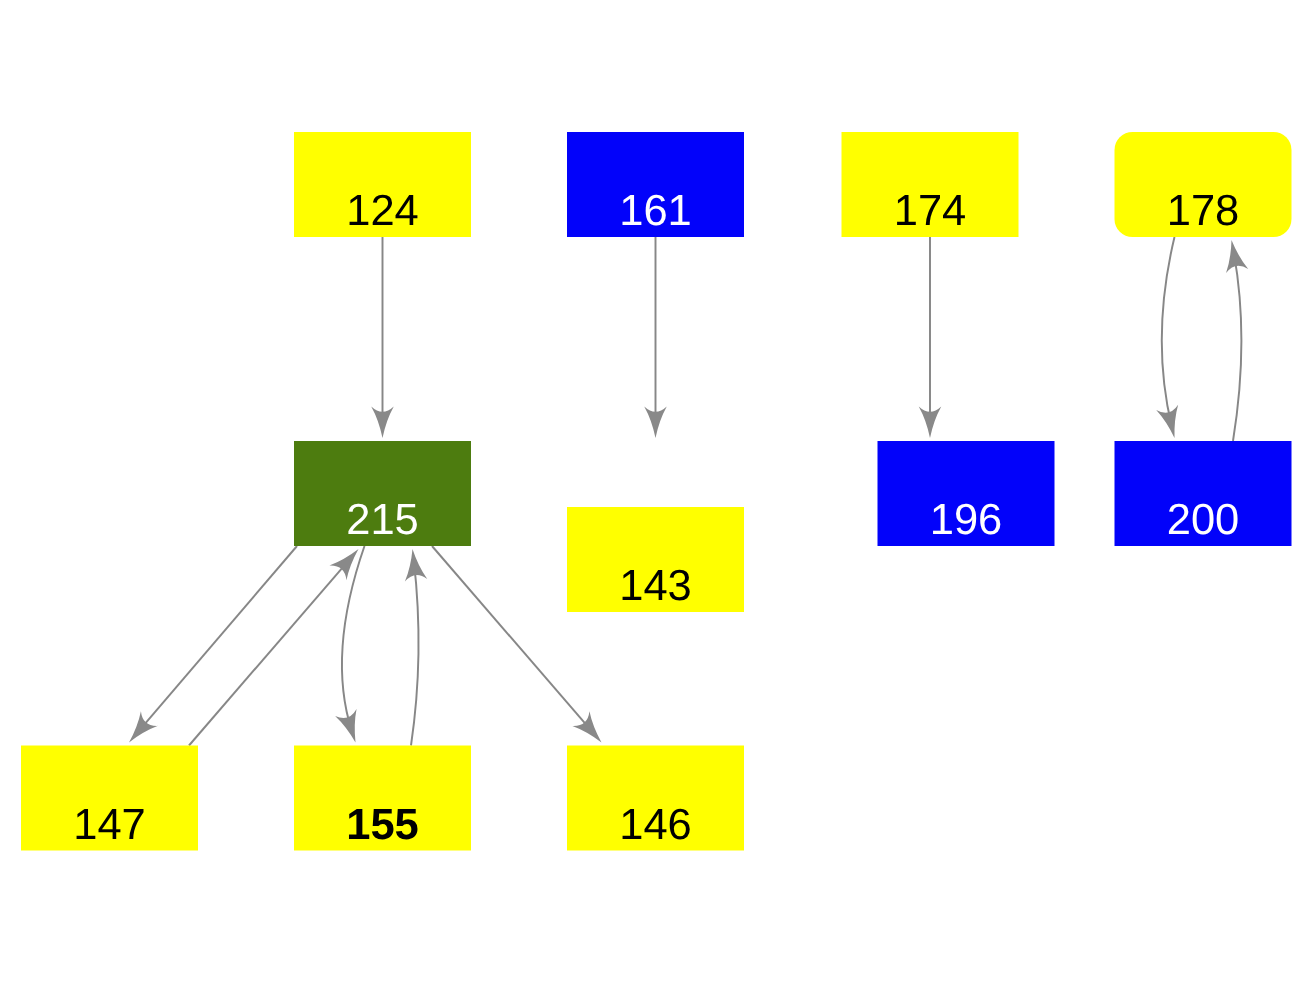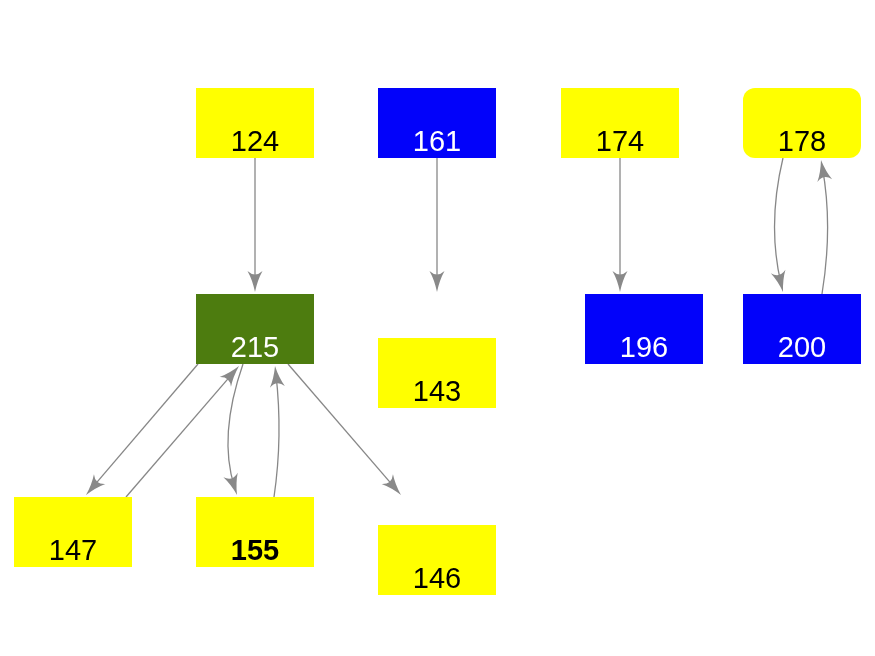--- a/index.html
+++ b/index.html
@@ -70,16 +70,16 @@
   </div>
   <div class="node" style="left: 743px; top: 294px; width: 118px; height: 70px; background: rgb(2, 2, 250); color: rgb(255, 255, 255);">
     <span>200</span>
   </div>
   <div class="node" style="left: 14px; top: 497px; width: 118px; height: 70px; background: rgb(255, 255, 0); color: rgb(0, 0, 0);">
     <span>147</span>
   </div>
   <div class="node" style="left: 196px; top: 497px; width: 118px; height: 70px; background: rgb(255, 255, 0); color: rgb(0, 0, 0); font-weight: bold;">
     <span>155</span>
   </div>
-  <div class="node" style="left: 378px; top: 497px; width: 118px; height: 70px; background: rgb(255, 255, 0); color: rgb(0, 0, 0); margin-top: 28px;">
+  <div class="node" style="left: 378px; top: 497px; width: 118px; height: 70px; background: rgb(255, 255, 0); color: rgb(0, 0, 0);">
     <span>146</span>
   </div>
 </div>
 
 </body></html>

